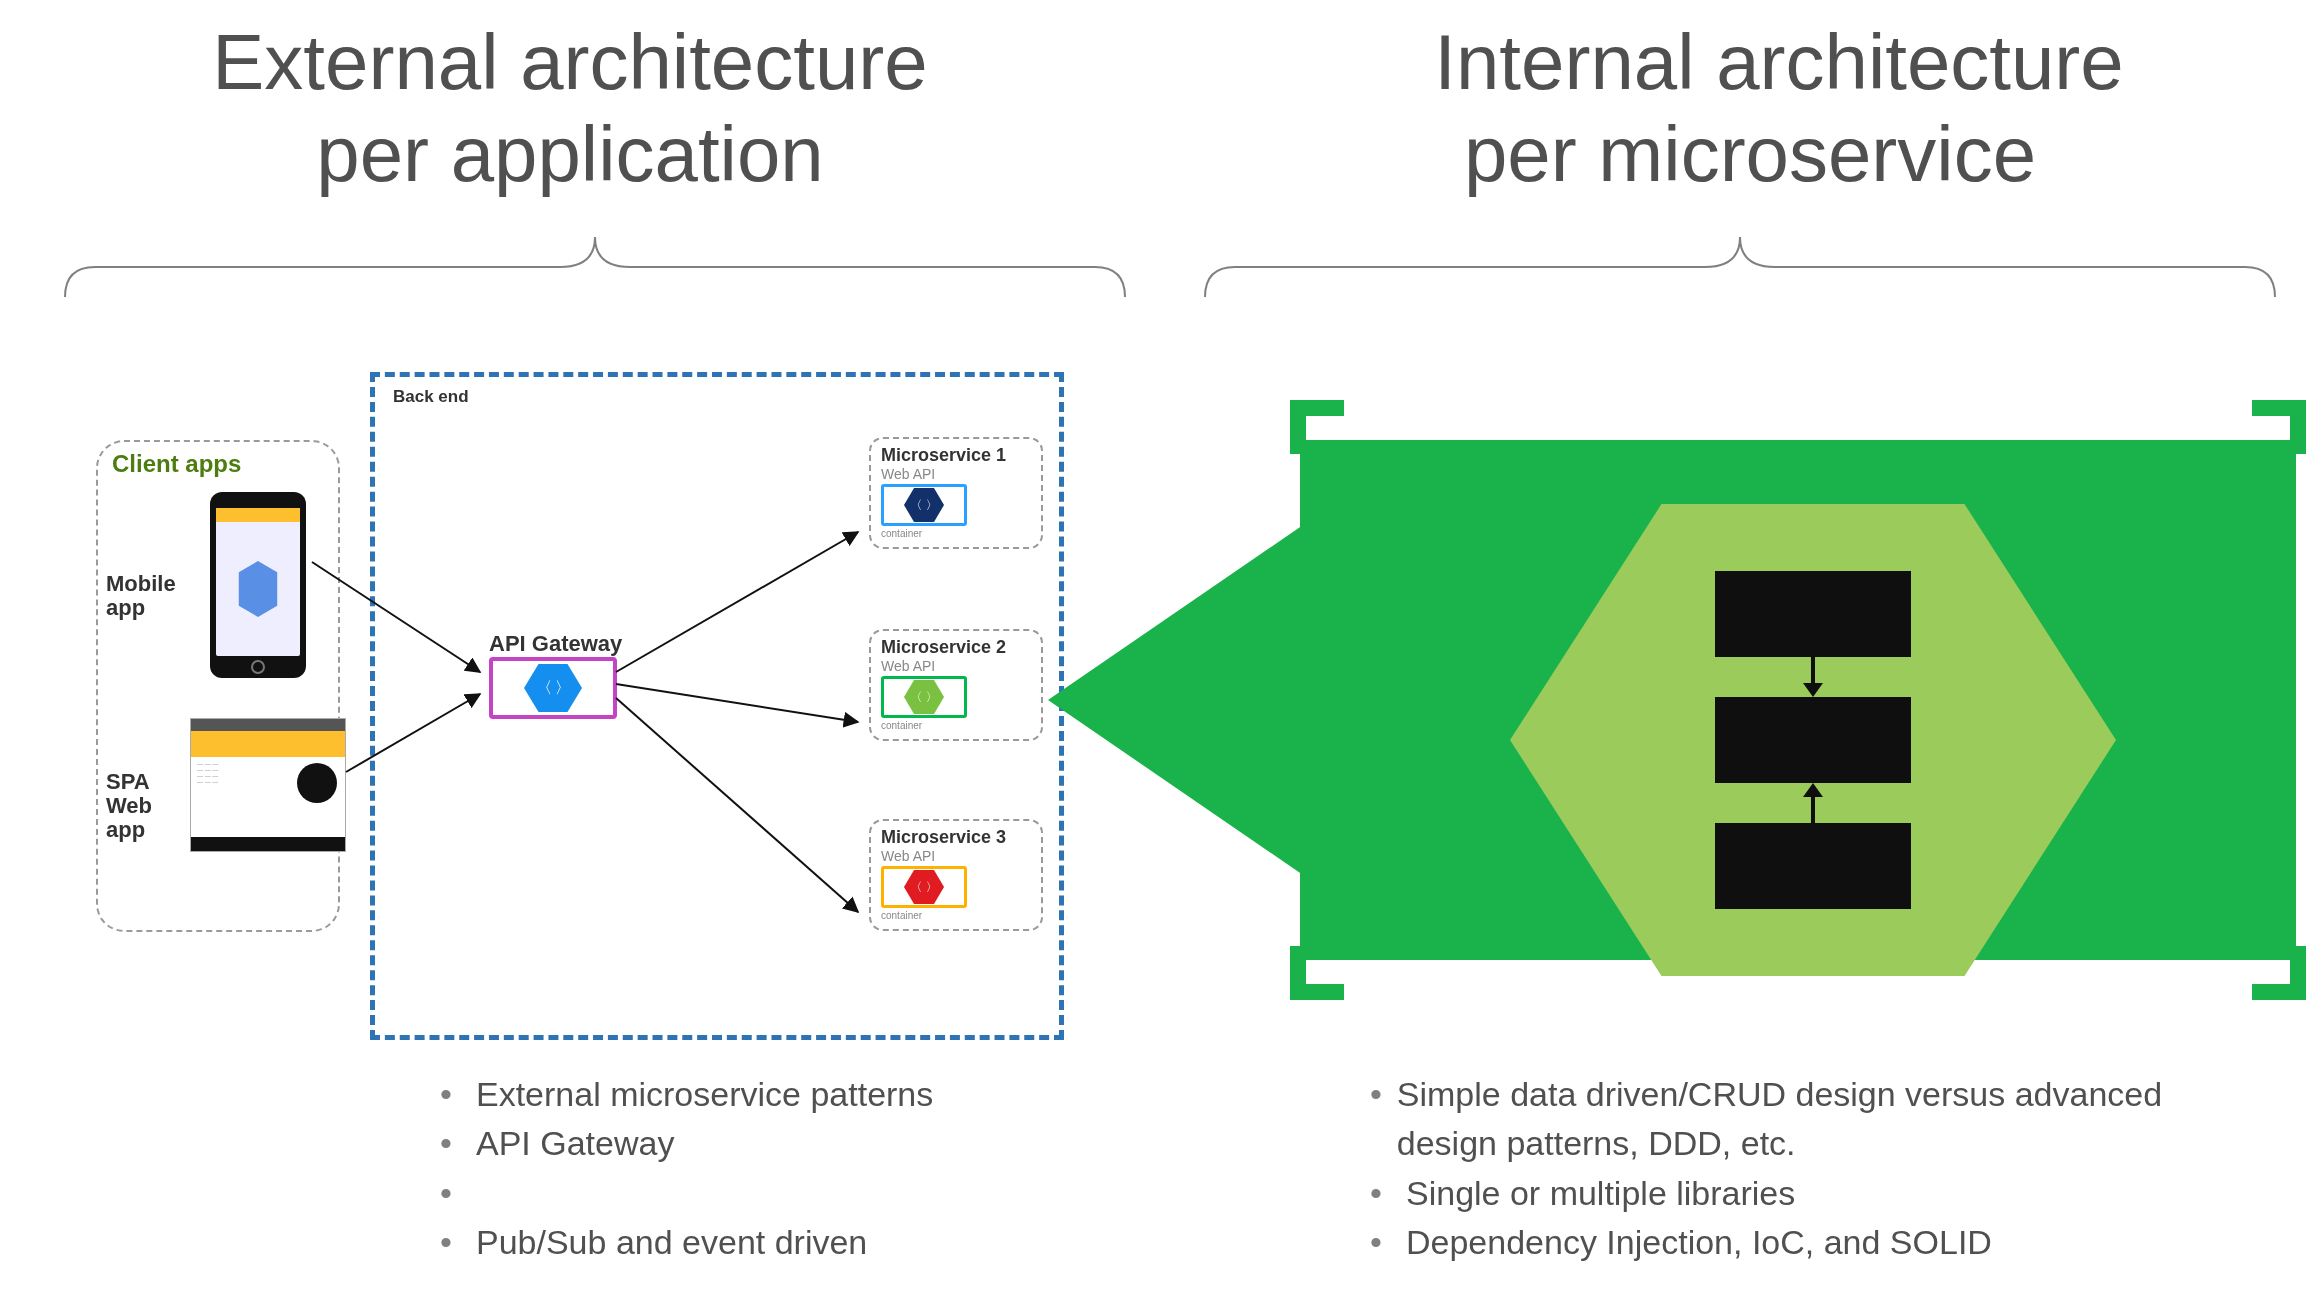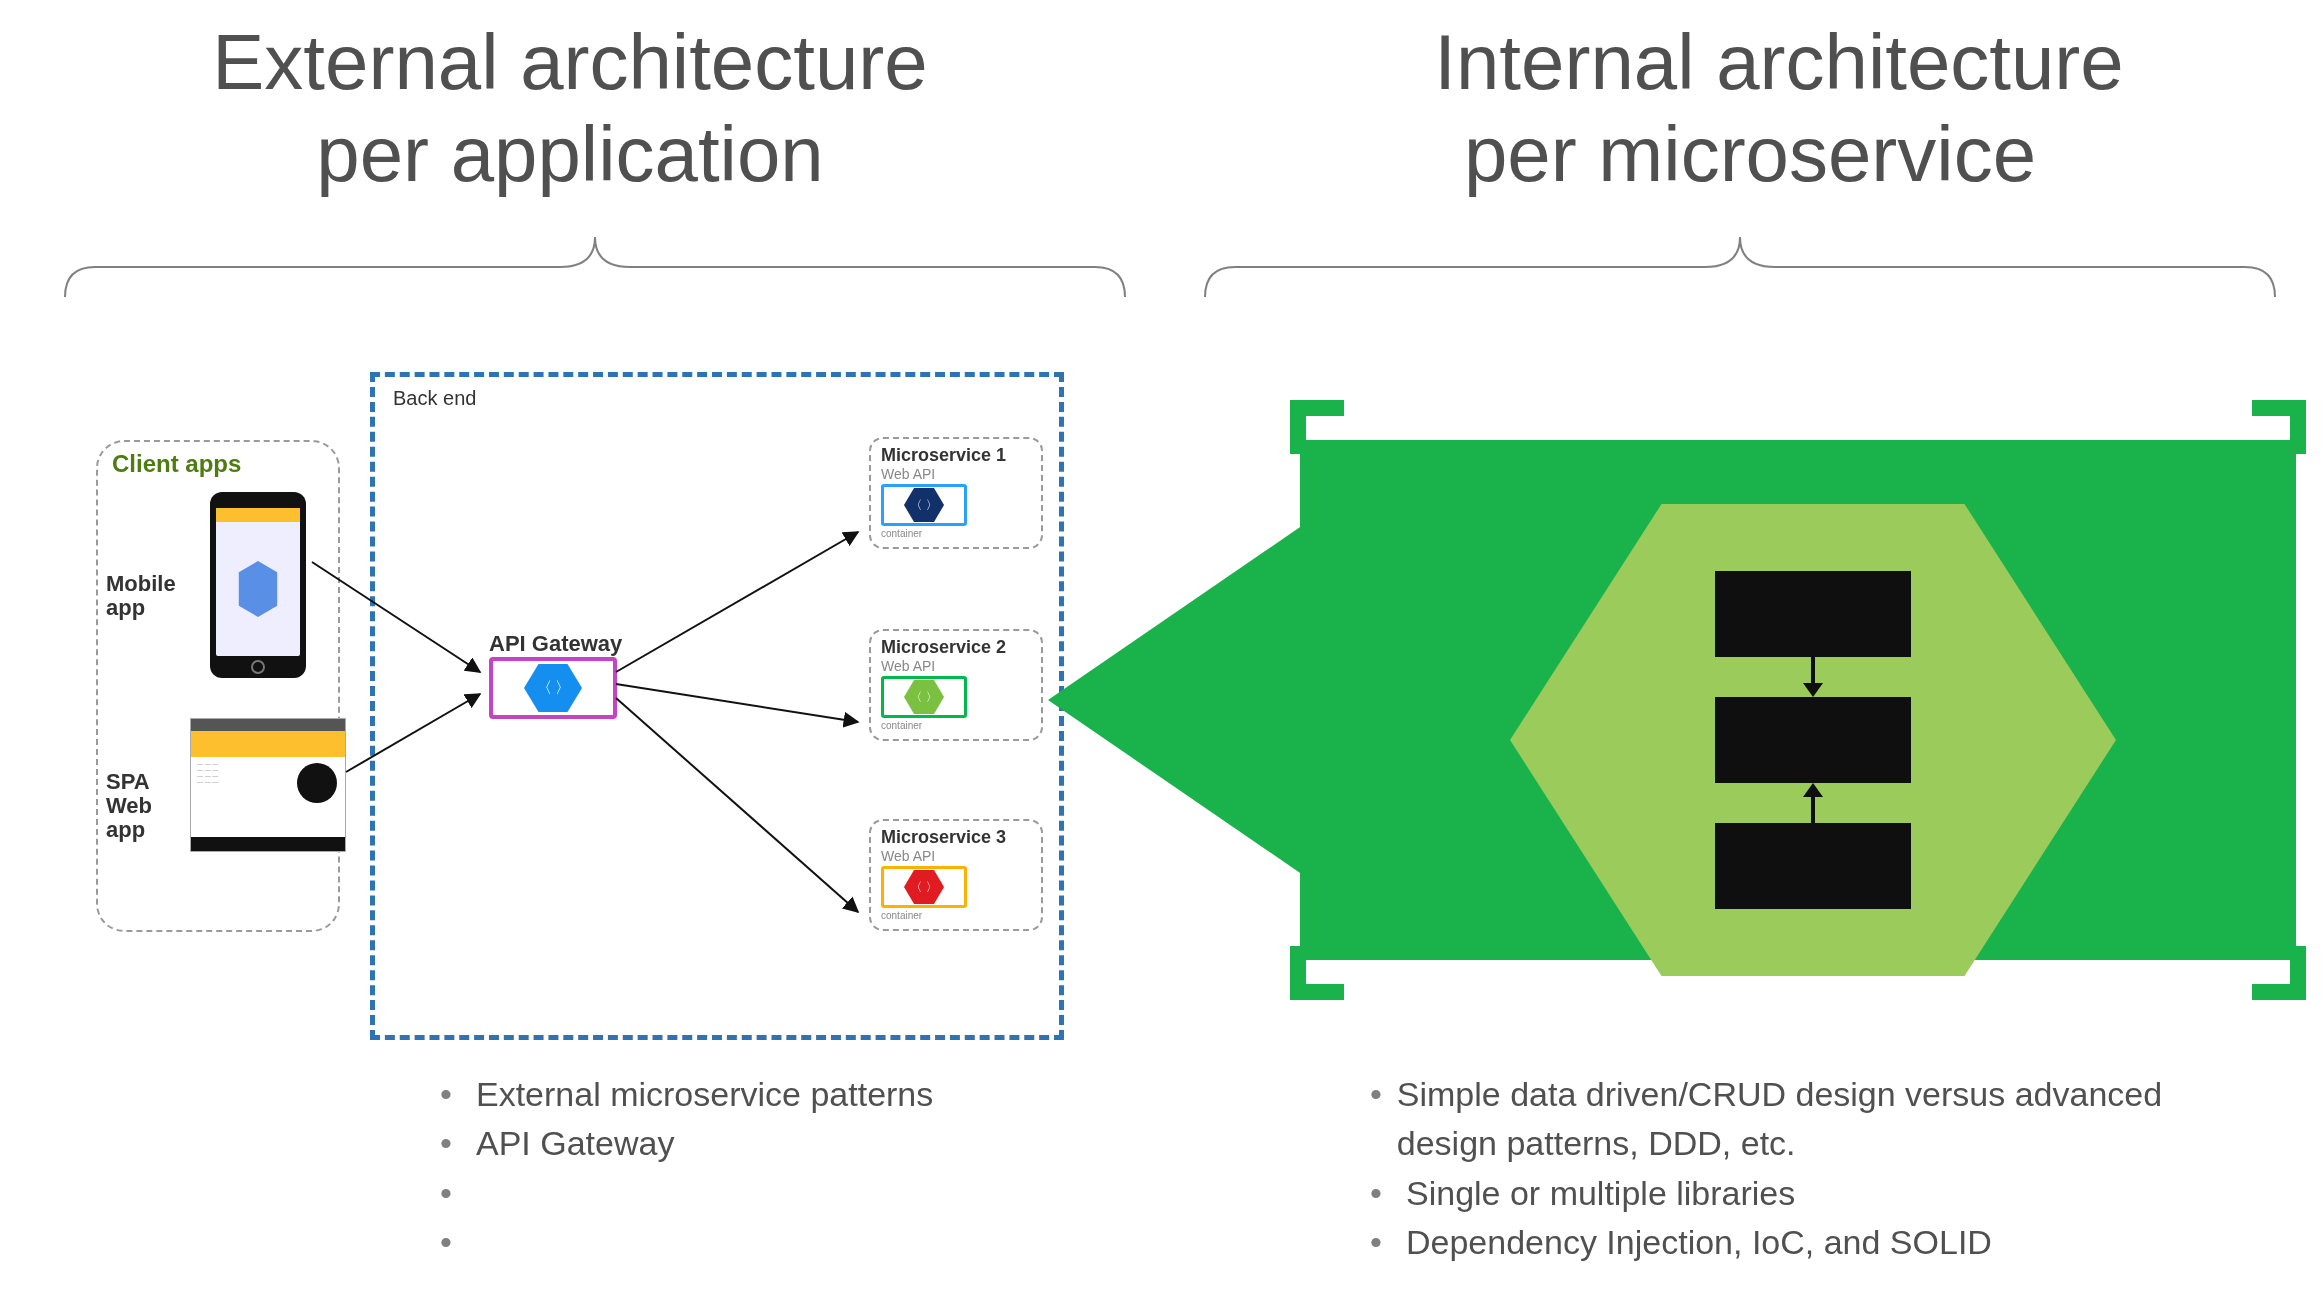--- a/index.html
+++ b/index.html
@@ -63,21 +63,21 @@
   .browser .body { flex:1; padding:4px 6px; font-size:6px; color:#888; display:flex; }
   .browser .body .col { flex:1; }
   .browser .body .circle { width:40px; height:40px; border-radius:50%; background:#111; margin:2px;}
   .browser .foot { height:14px; background:#111; }
 
   
   .backend {
     position:absolute; left: 370px; top: 372px; width: 694px; height: 668px;
     border: 5px dashed #2e74b5;
   }
-  .backend-title { position:absolute; left:18px; top:10px; font-size:20px; font-weight:400; color:#333; }
+  .backend-title { position:absolute; left:18px; top:10px; font-size:17px; font-weight:700; color:#333; }
 
   .gateway-group { position:absolute; left: 114px; top: 254px; }
   .gateway-label { font-size:22px; font-weight:600; color:#333; }
   .hex-card {
     width: 128px; height: 62px; border:4px solid; border-radius:4px; position:relative; display:flex; align-items:center; justify-content:center;
   }
   .hex-card .hex { width: 58px; height: 48px; display:flex; align-items:center; justify-content:center;
     clip-path: polygon(25% 0,75% 0,100% 50%,75% 100%,25% 100%,0 50%); }
   .hex-card .hex .inner-brackets { color:#fff; font-size:16px; letter-spacing:-1px; font-weight:300;}
   .gateway-card { border-color:#c444c4;}
@@ -259,20 +259,21 @@
     </div>
   <div class="bullet-row">
       <span class="dot">•</span>
       <span>API Gateway</span>
     </div>
   <div class="bullet-row">
       <span class="dot">•</span>
     </div>
   <div class="bullet-row">
       <span class="dot">•</span>
+      <span>Pub/Sub and event driven</span>
     </div>
 </div>
 
 <div class="bullets bullets-right">
   <div class="bullet-row">
       <span class="dot">•</span>
       <span>Simple data driven/CRUD design versus advanced design patterns, DDD, etc.</span>
     </div>
   <div class="bullet-row">
       <span class="dot">•</span>

